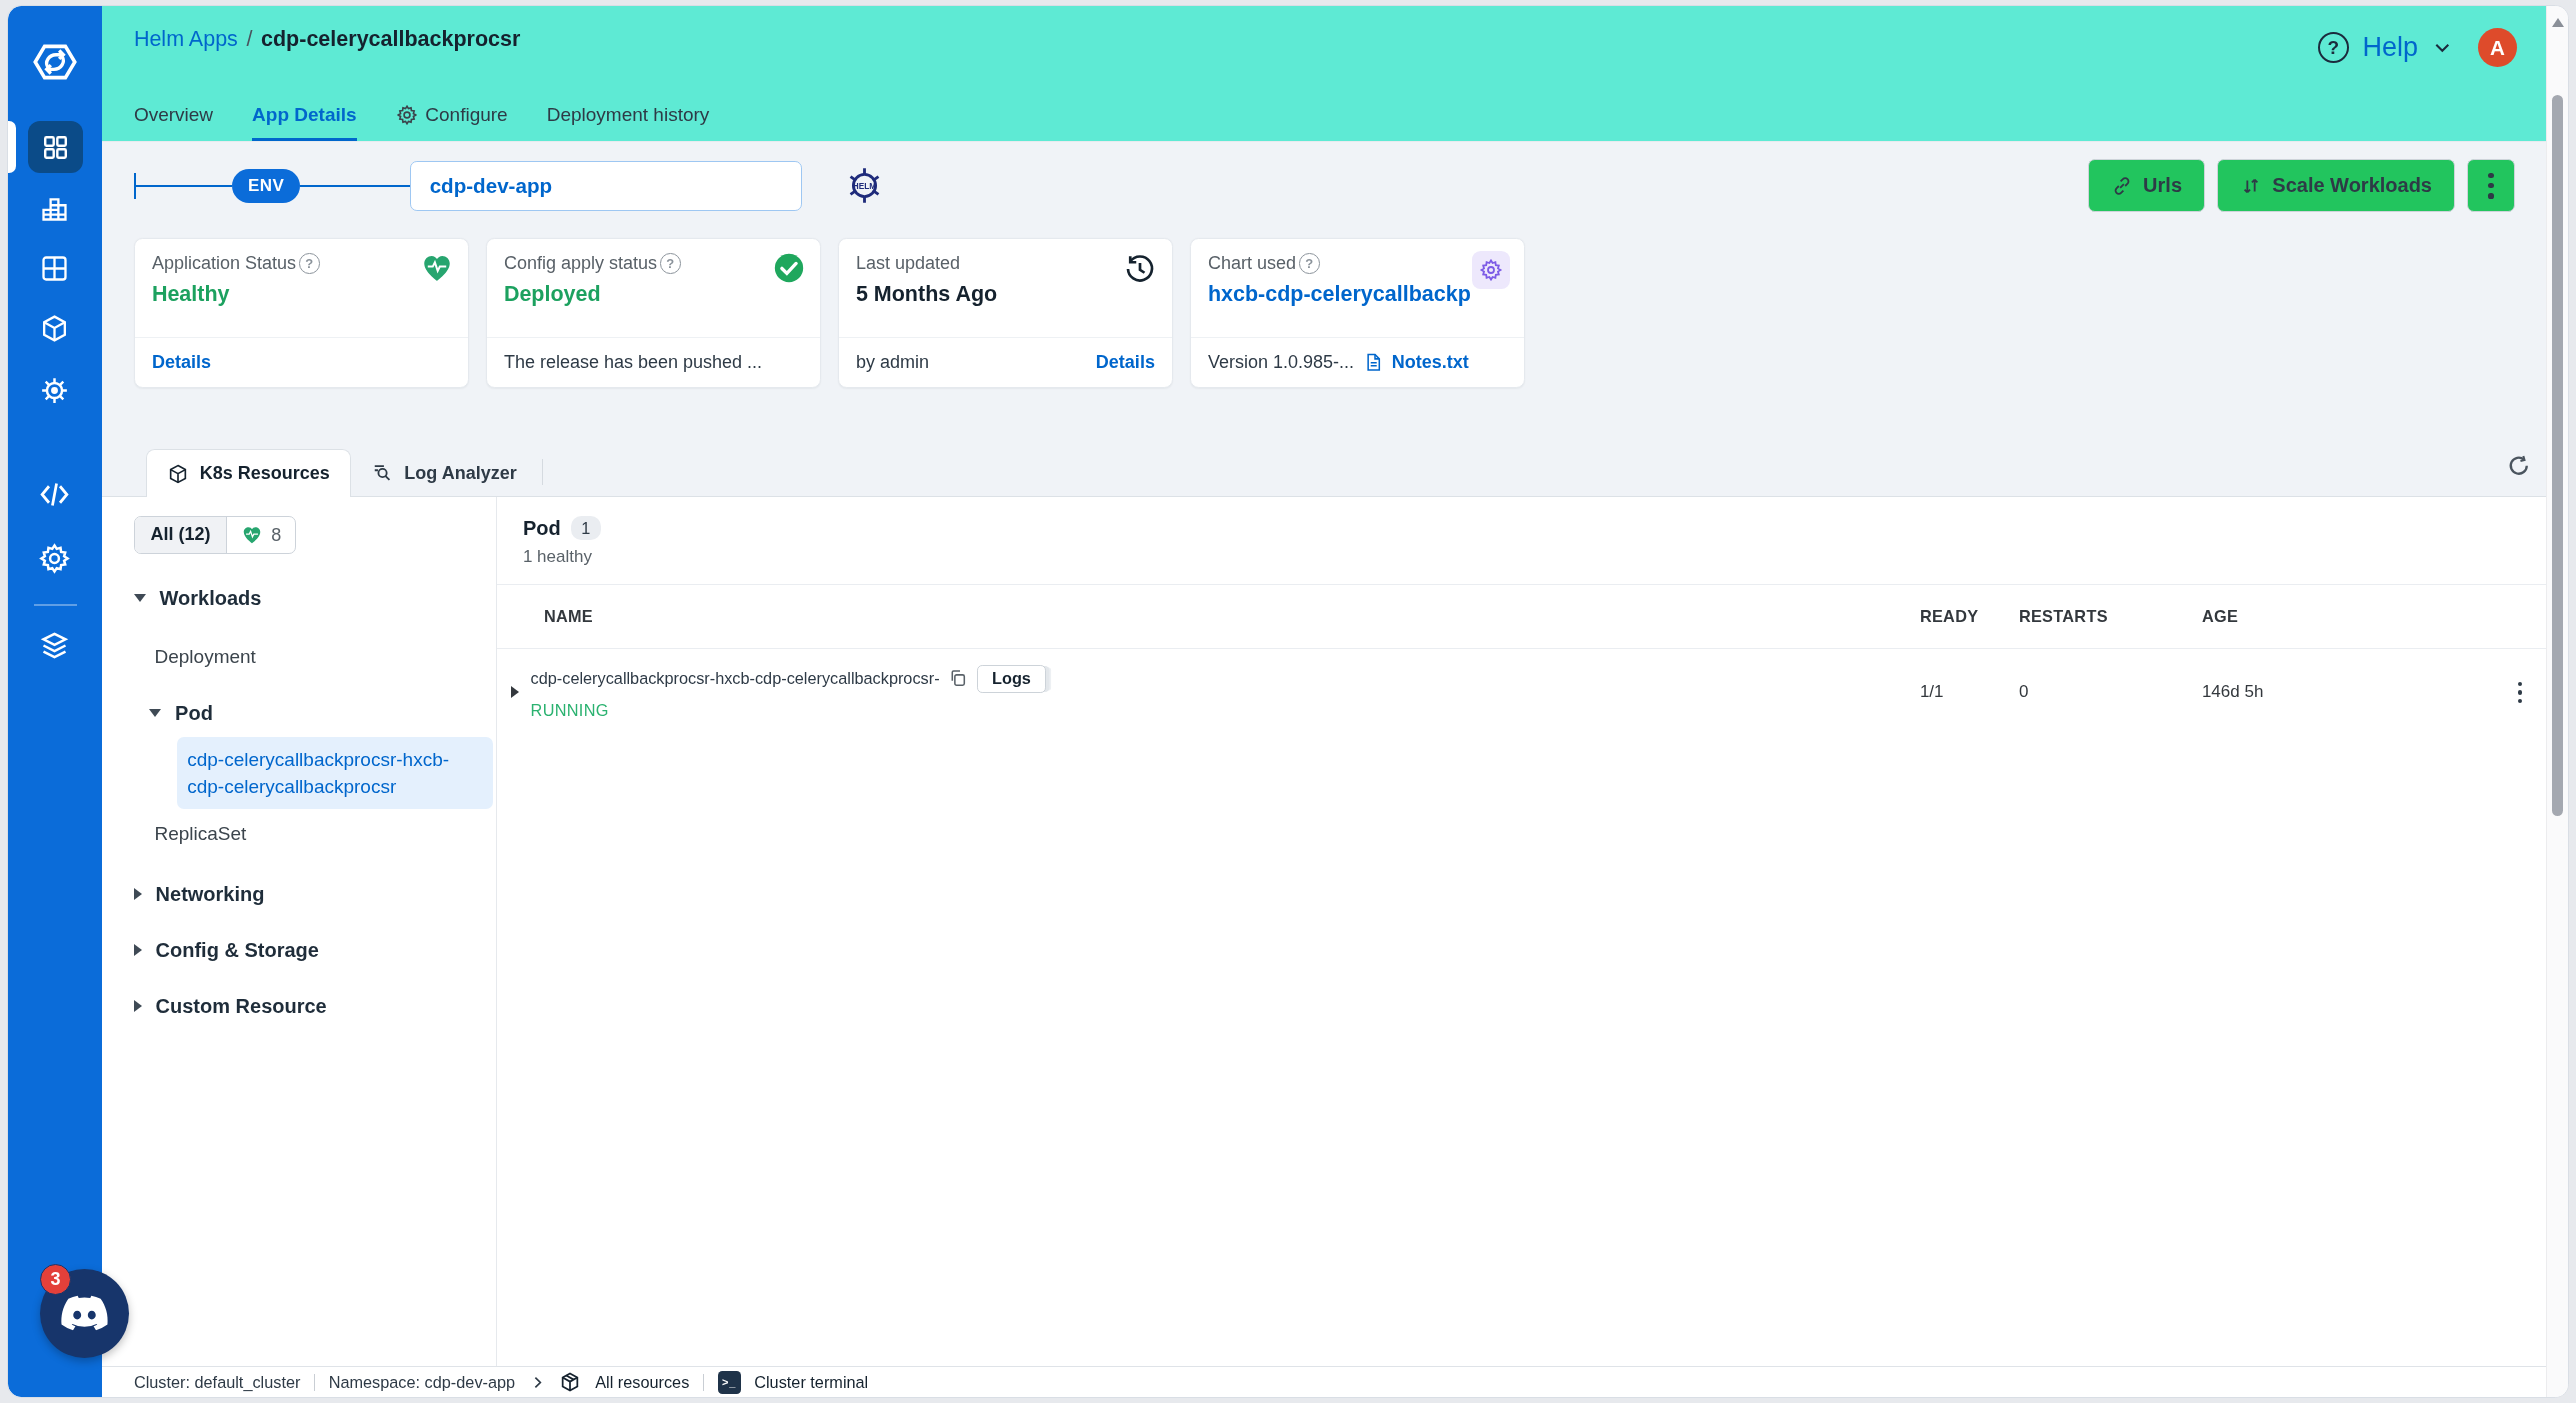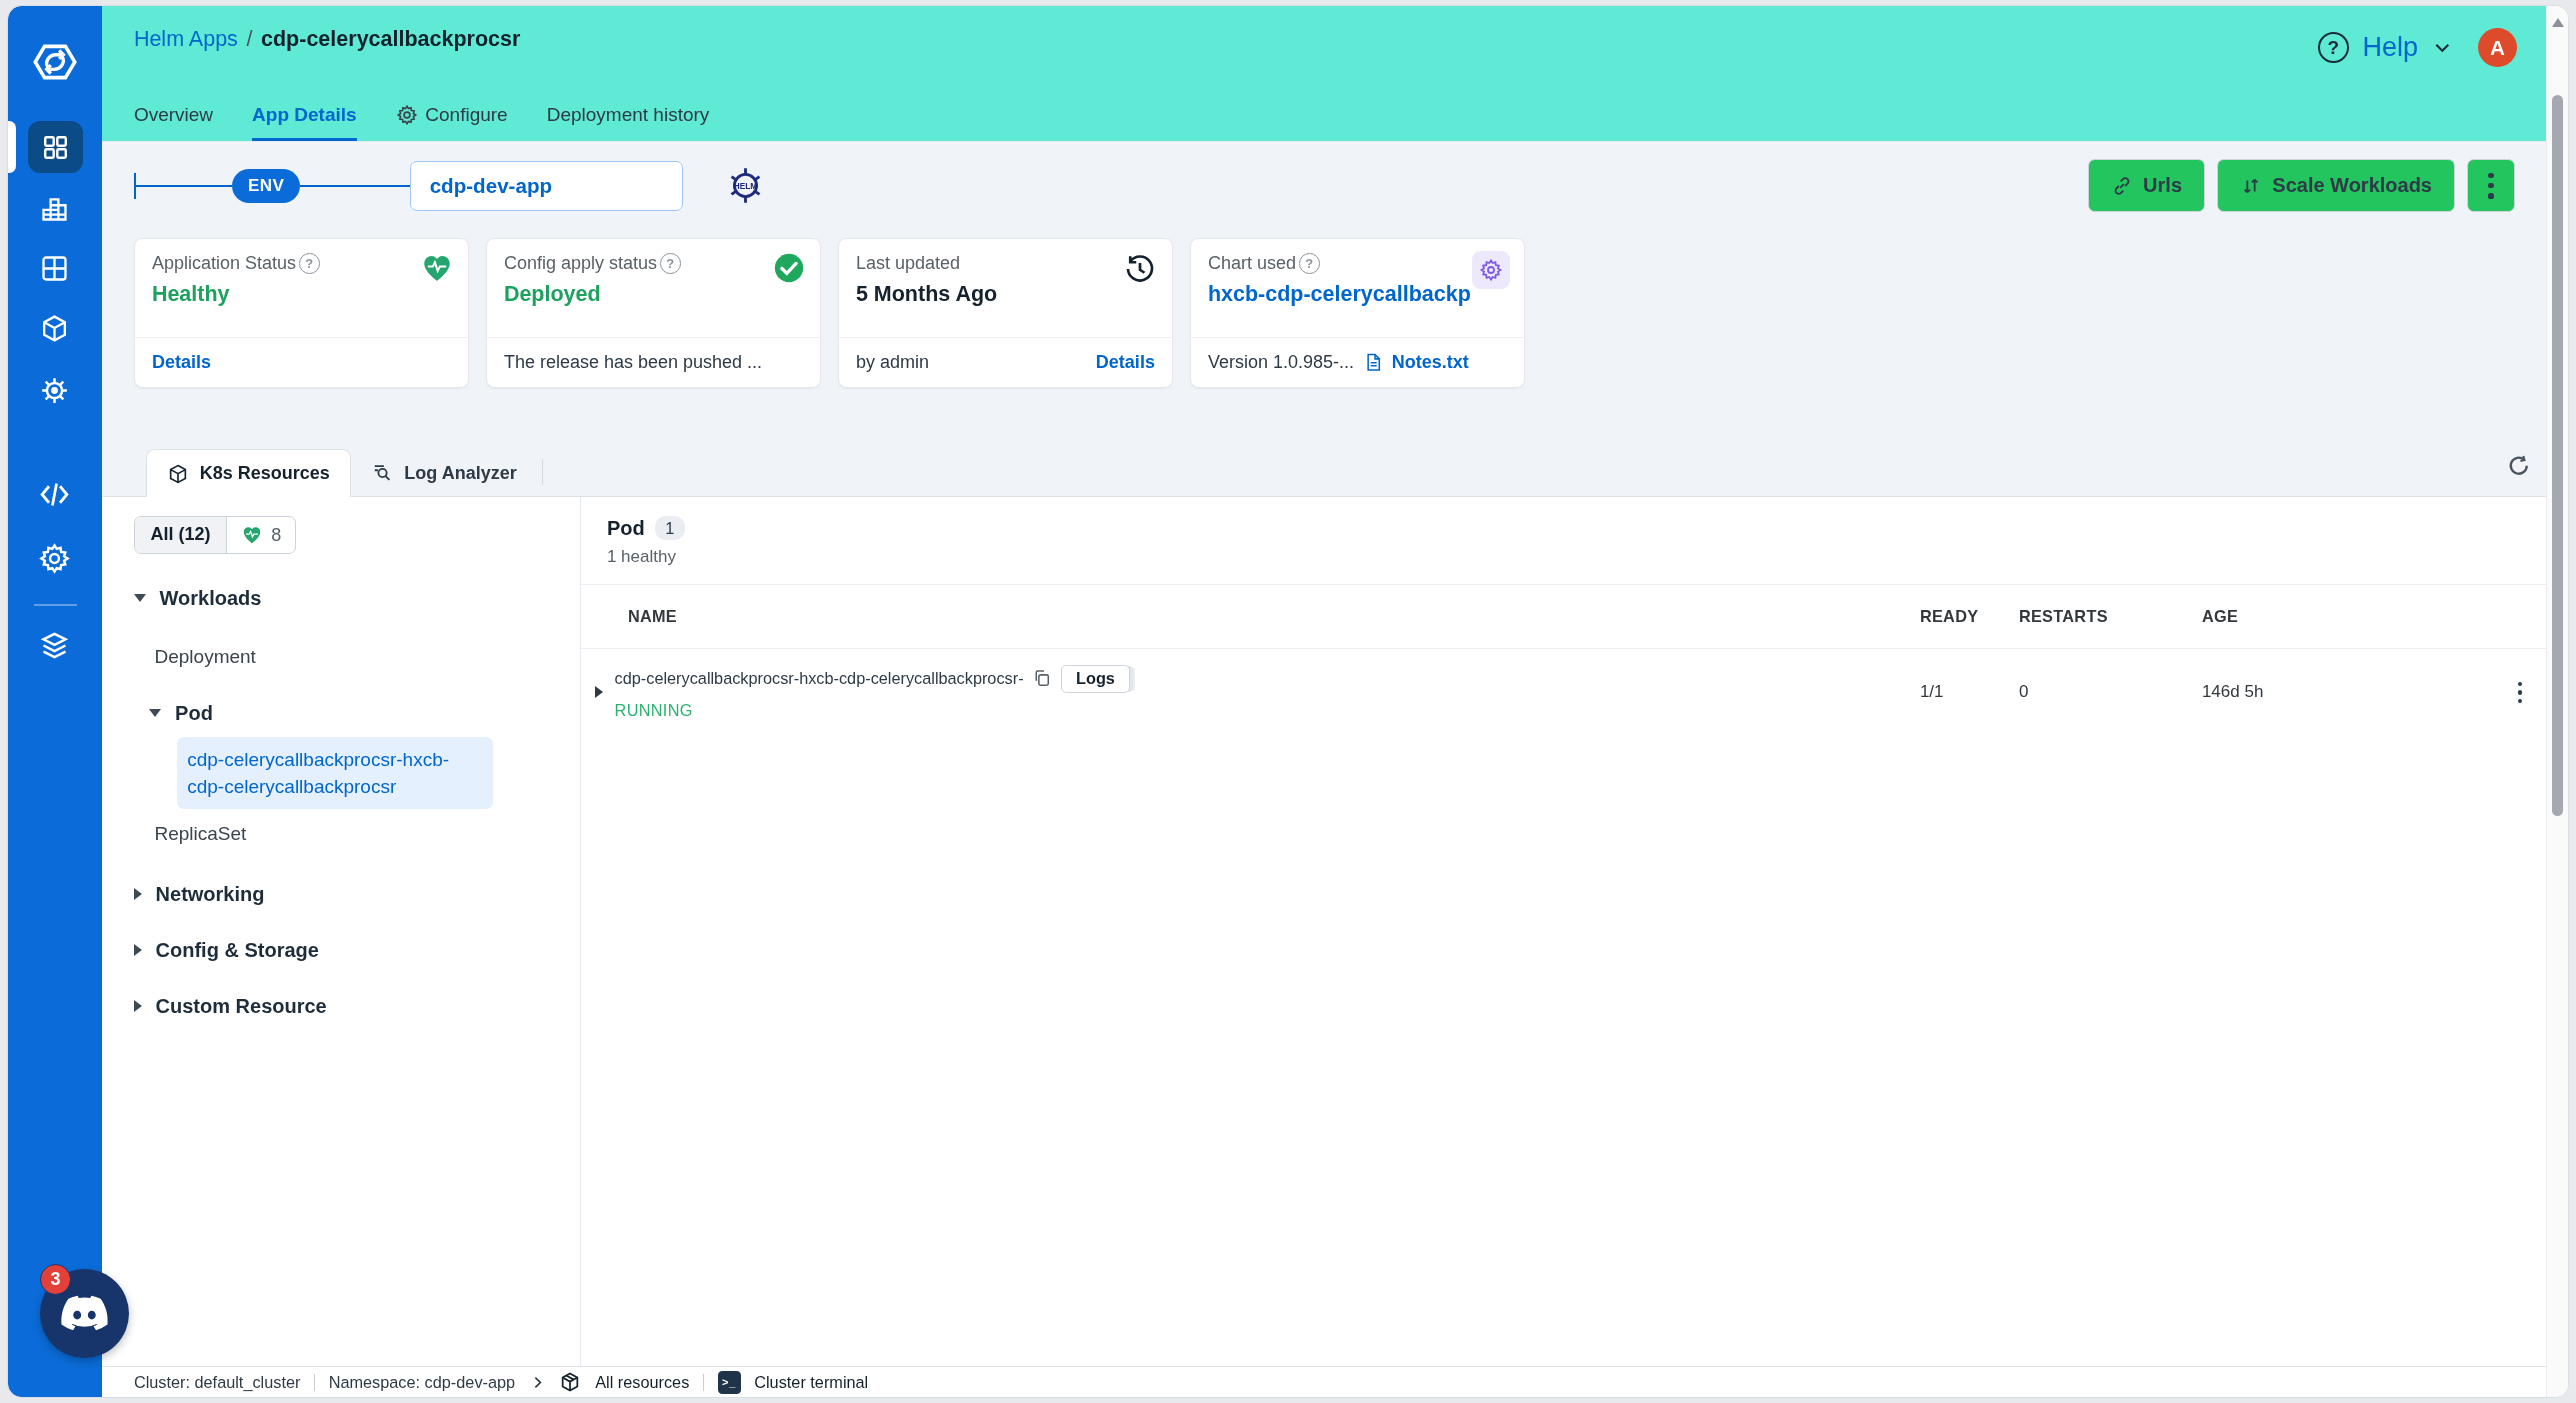--- a/index.html
+++ b/index.html
@@ -56,21 +56,21 @@
   .help-label { color:#0066CC; font-size:27px; font-weight:400; }
   .avatar { width:39px; height:39px; border-radius:50%; background:#DE4B2B; color:#fff; font-weight:700;
             font-size:20.6px; display:flex; align-items:center; justify-content:center; margin-left:12px; }
   
   .band { height:354px; background:#F0F3F7; padding:17px 24px 0 32px; position:relative; }
   .env-row { display:flex; align-items:center; height:53px; position:relative; }
   .env-tick { width:2.6px; height:26px; background:#0066CC; }
   .env-line { height:1.7px; background:#0066CC; }
   .env-pill { background:#0B6CD9; color:#fff; font-weight:700; font-size:17px; letter-spacing:0.4px;
               padding:6.9px 15.5px; border-radius:19px; }
-  .app-box { width:273px; height:50px; background:#fff; border:1.7px solid #9EC7F2; border-radius:6.9px;
+  .app-box { width:392px; height:50px; background:#fff; border:1.7px solid #9EC7F2; border-radius:6.9px;
              display:flex; align-items:center; padding:0 19px; color:#0066CC; font-weight:700; font-size:20.6px; }
   .helm-wrap { margin-left:41px; display:flex; align-items:center; }
   .env-actions { position:absolute; right:6.9px; top:0; display:flex; gap:12px; }
   .btn { height:53px; background:#22c55e; border:0.9px solid #CED4DA; border-radius:6.9px; display:flex;
          align-items:center; gap:10.3px; padding:0 22px; font-size:20px; font-weight:600; color:#2E3A46; }
   .btn.icon-only { width:48px; padding:0; justify-content:center; }
   .kebab { display:flex; flex-direction:column; gap:5.2px; }
   .kebab i { width:5.2px; height:5.2px; background:#2E3A46; border-radius:50%; }
   
   .cards { display:flex; gap:17px; margin-top:26px; }
@@ -91,21 +91,21 @@
   .gear-badge { width:38px; height:38px; background:#EDE8FC; border-radius:8.6px; display:flex; align-items:center; justify-content:center; }
   
   .rtab-row { position:absolute; left:44px; right:24px; bottom:-0.9px; display:flex; align-items:flex-end; z-index:2; }
   .rtab { height:48px; display:flex; align-items:center; gap:10.3px; padding:0 20.6px; font-size:18px; font-weight:700; color:#15222E; }
   .rtab.active { background:#fff; border:0.9px solid #DCE1E6; border-bottom:none; border-radius:8.6px 8.6px 0 0; }
   .rtab.plain { font-weight:600; color:#2E3A46; }
   .rtab-div { width:0.9px; height:26px; background:#D5DAE0; margin:0 5.2px 12px 5.2px; }
   .refresh { position:absolute; right:13.7px; bottom:13.7px; }
   
   .content { flex:1; background:#fff; border-top:0.9px solid #DCE1E6; display:flex; min-height:0; }
-  .tree { width:479px; border-right:0.9px solid #E6E9ED; padding:19px 20.6px 0 32px; }
+  .tree { width:395px; border-right:0.9px solid #E6E9ED; padding:19px 20.6px 0 32px; }
   .chips { display:inline-flex; border:0.9px solid #CDD3DA; border-radius:6.9px; overflow:hidden; background:#fff; }
   .chip-all { background:#F0F2F5; font-weight:700; color:#15222E; font-size:18px; padding:6.9px 15.5px; }
   .chip-healthy { border-left:0.9px solid #CDD3DA; padding:6.9px 13.7px; display:flex; gap:8.6px; align-items:center;
                   font-size:18px; color:#596168; }
   .caret-d { width:0; height:0; border-left:6.9px solid transparent; border-right:6.9px solid transparent; border-top:8.6px solid #3F4A55; }
   .caret-r { width:0; height:0; border-top:6.9px solid transparent; border-bottom:6.9px solid transparent; border-left:8.6px solid #3F4A55; }
   .t-row { display:flex; align-items:center; gap:13.7px; }
   .t-bold { font-weight:700; color:#1F2D3A; font-size:20px; }
   .t-plain { color:#3B444C; font-size:19px; }
   .sel-pod { margin:12px 0 0 43px; width:316px; background:#E4F0FD; border-radius:6.9px; padding:8.6px 10.3px;

